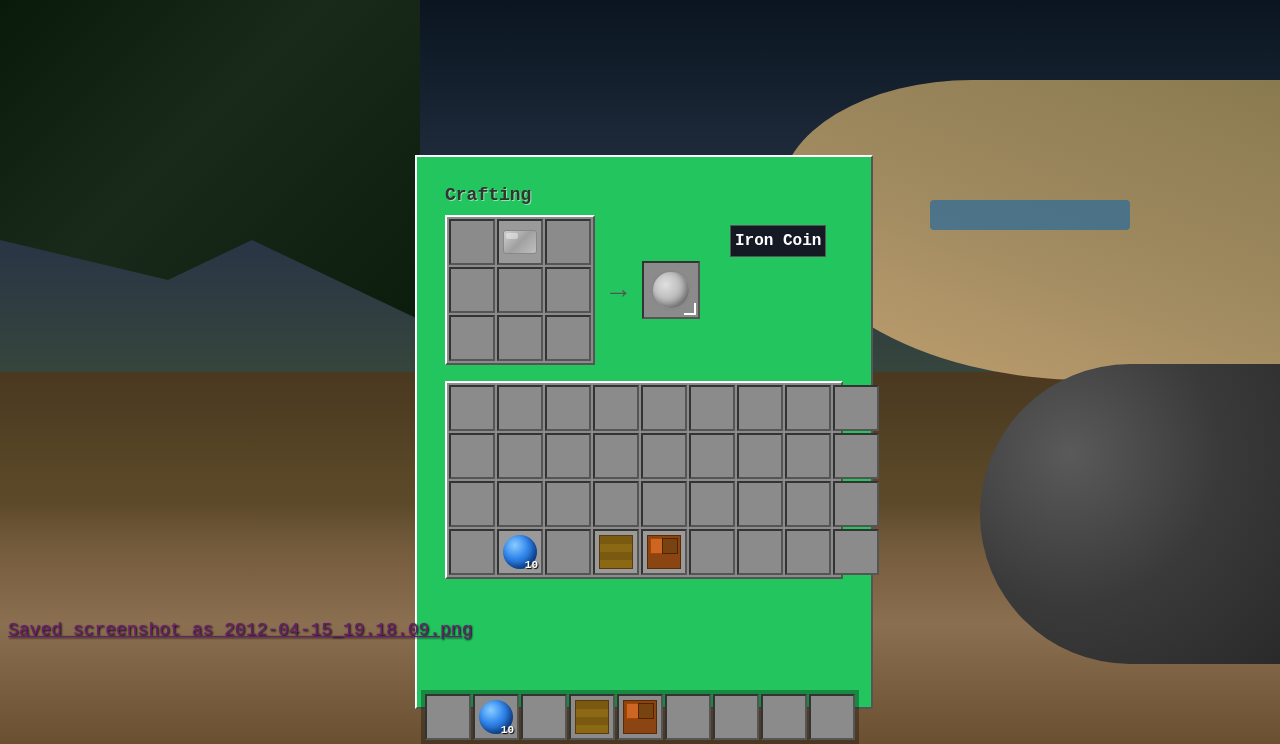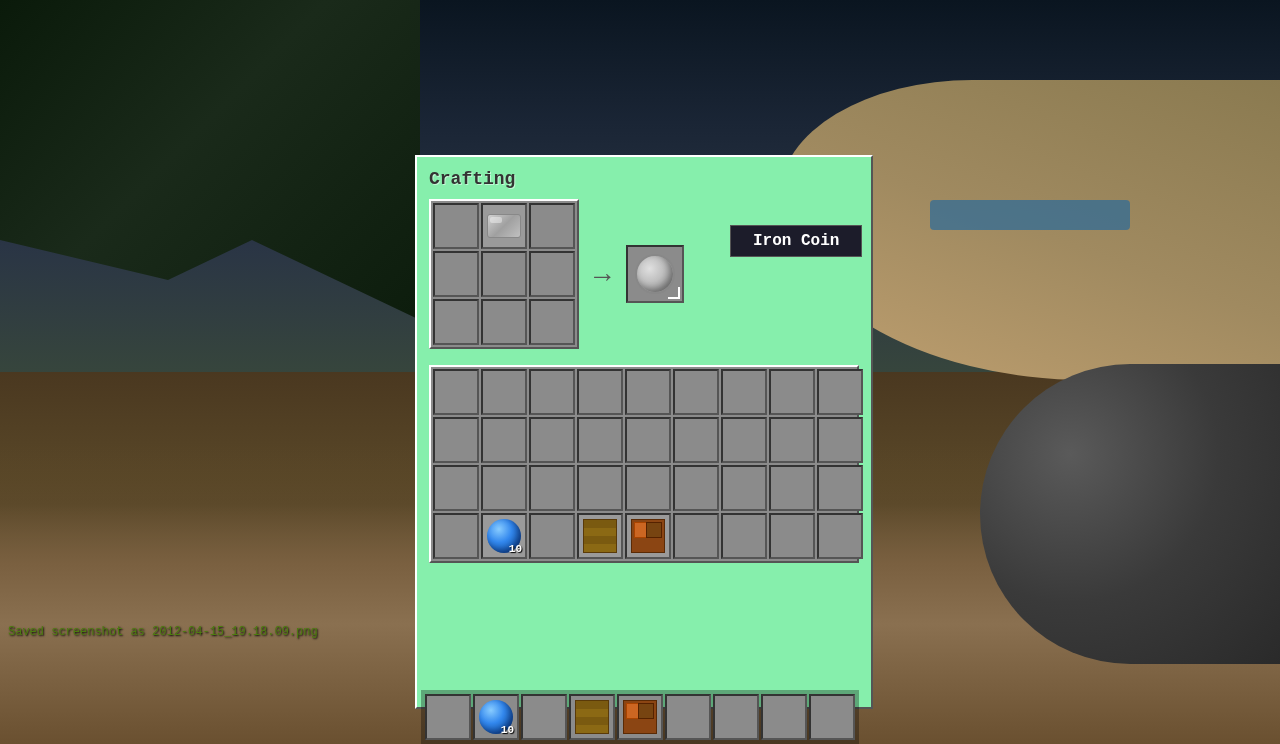--- a/index.html
+++ b/index.html
@@ -76,25 +76,25 @@
       background: radial-gradient(ellipse at 30% 30%, #5a5a5a 0%, #3a3a3a 50%, #2a2a2a 100%);
       border-radius: 50% 0 0 50%;
     }
 
     .crafting-window {
       position: absolute;
       left: 415px;
       top: 155px;
       width: 458px;
       height: 554px;
-      background: #86efac;
+      background: #22c55e;
       border: 2px solid #555;
       border-top-color: #fff;
       border-left-color: #fff;
-      padding: 12px;
+      padding: 28px;
     }
 
     .crafting-title {
       font-size: 18px;
       font-weight: bold;
       color: #333;
       margin-bottom: 10px;
       font-family: 'Courier New', monospace;
       text-shadow: 1px 1px 0 rgba(255,255,255,0.5);
     }
@@ -184,21 +184,21 @@
       box-shadow: inset -3px -3px 6px rgba(0,0,0,0.3);
     }
 
     
     .tooltip {
       position: absolute;
       left: 730px;
       top: 225px;
       background: rgba(20, 10, 30, 0.92);
       border: 1px solid #555;
-      padding: 6px 22px;
+      padding: 6px 4px;
       z-index: 100;
     }
 
     .tooltip-text {
       color: #ffffff;
       font-size: 16px;
       font-family: 'Courier New', monospace;
       font-weight: bold;
       white-space: nowrap;
     }
@@ -303,24 +303,25 @@
     
     .status-bar {
       position: absolute;
       bottom: 100px;
       left: 0;
       right: 0;
       padding: 4px 8px;
     }
 
     .status-text {
-      color: #4d7c0f;
-      font-family: 'Courier New', monospace;
-      font-size: 12px;
+      color: #701a75;
+      font-family: 'Courier New', monospace;
+      font-size: 18px;
       text-shadow: 1px 1px 2px #000;
+      text-decoration: underline;
     }
 
     
     .hotbar {
       position: absolute;
       bottom: 0;
       left: 50%;
       transform: translateX(-50%);
       display: flex;
       gap: 2px;

